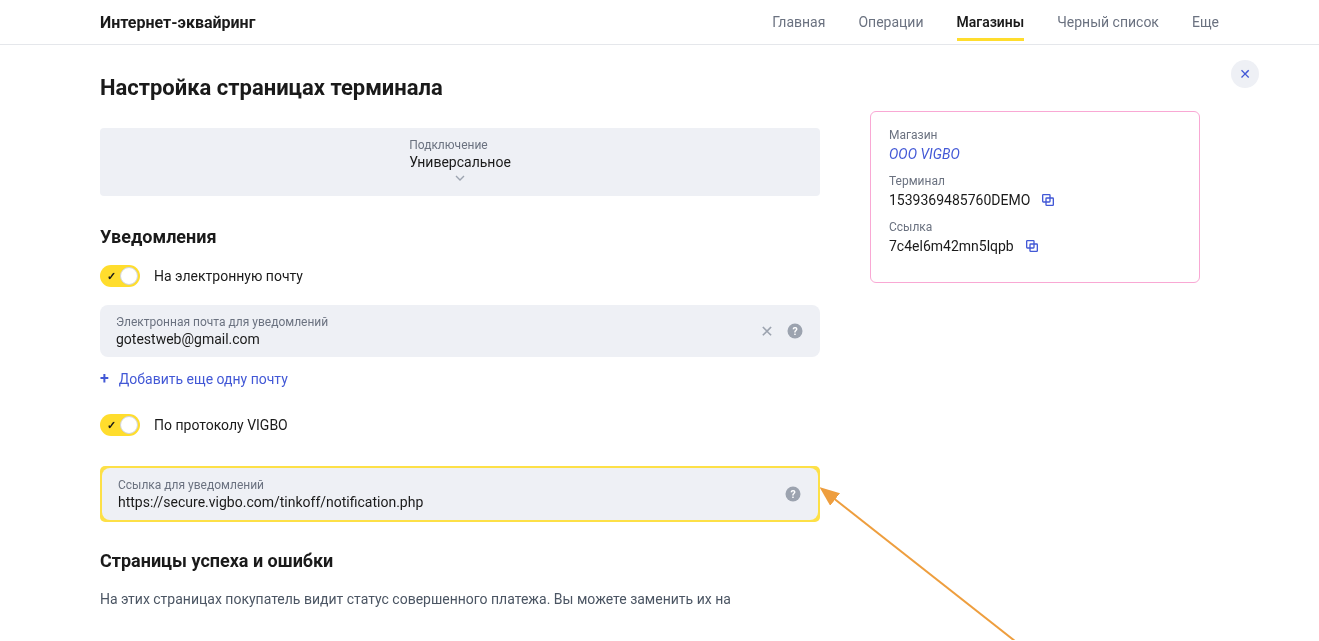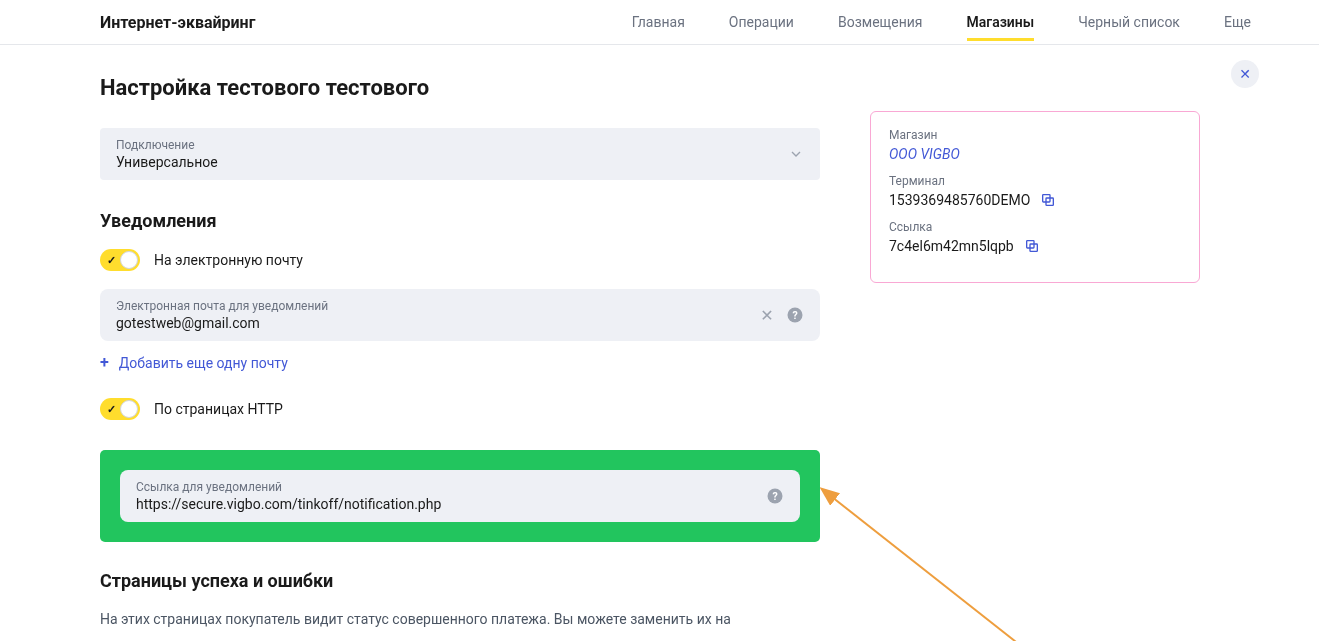--- a/index.html
+++ b/index.html
@@ -1,34 +1,34 @@
 <!DOCTYPE html>
 <html><head>
   <meta charset="utf-8">
   <style>
     * { margin: 0; padding: 0; box-sizing: border-box; }
     body { font-family: -apple-system, BlinkMacSystemFont, 'Segoe UI', Roboto, Arial, sans-serif; background: #fff; color: #1a1a1a; }
 
     
     .header { display: flex; align-items: center; padding: 4px 40px; height: 45px; border-bottom: 1px solid #e5e7eb; }
     .header-title { font-size: 16px; font-weight: 700; margin-left: 60px; margin-right: auto; }
-    .nav { display: flex; gap: 44px; margin-right: 28px; align-items: flex-start; height: 100%; }
+    .nav { display: flex; gap: 33px; margin-right: 60px; align-items: flex-start; height: 100%; }
     .nav-item { font-size: 14px; color: #6b7280; cursor: pointer; height: 100%; display: flex; align-items: center; position: relative; }
     .nav-item.active { color: #1a1a1a; font-weight: 600; }
     .nav-item.active::after { content: ''; position: absolute; bottom: -1px; left: 0; right: 0; height: 3px; background: #ffdd2d; }
 
     
     .container { display: flex; padding: 30px 100px; gap: 50px; position: relative; }
     .main-col { flex: 1; max-width: 720px; }
     .side-col { width: 330px; }
 
     .page-title { font-size: 22px; font-weight: 700; margin-bottom: 28px; }
 
     
-    .dropdown-field { background: #eef0f5; border-radius: 4px; padding: 10px 16px; display: flex; align-items: center; margin-bottom: 30px; cursor: pointer; }
+    .dropdown-field { background: #eef0f5; border-radius: 4px; padding: 10px 16px; display: flex; align-items: center; margin-bottom: 30px; cursor: pointer; flex-direction: column; }
     .dropdown-content { flex: 1; }
     .dropdown-label { font-size: 12px; color: #6b7280; margin-bottom: 2px; }
     .dropdown-value { font-size: 14px; color: #1a1a1a; }
     .chevron-down { width: 16px; height: 16px; color: #9ca3af; }
 
     
     .section-title { font-size: 18px; font-weight: 700; margin-bottom: 18px; }
 
     
     .toggle-row { display: flex; align-items: center; gap: 14px; margin-bottom: 18px; }
@@ -39,21 +39,21 @@
 
     
     .text-field { background: #eef0f5; border-radius: 8px; padding: 10px 16px; display: flex; align-items: center; margin-bottom: 12px; }
     .text-field-content { flex: 1; }
     .text-field-label { font-size: 12px; color: #6b7280; margin-bottom: 2px; }
     .text-field-value { font-size: 14px; color: #1a1a1a; }
     .text-field-icons { display: flex; gap: 10px; align-items: center; color: #9ca3af; }
     .icon-btn { width: 18px; height: 18px; cursor: pointer; display: flex; align-items: center; justify-content: center; }
 
     
-    .highlighted-frame { padding: 20px; background: #22c55e; border-radius: 5px; margin-top: 30px; margin-bottom: 28px; }
+    .highlighted-frame { padding: 2px; background: #fde047; border-radius: 5px; margin-top: 30px; margin-bottom: 28px; }
     .highlighted-frame .text-field { margin-bottom: 0; }
 
     
     .add-link { display: flex; align-items: center; gap: 10px; font-size: 14px; color: #4258d6; cursor: pointer; margin-bottom: 26px; }
     .plus-icon { font-size: 16px; font-weight: 600; }
 
     
     .desc { font-size: 14px; color: #4b5563; line-height: 1.5; }
 
     
@@ -71,35 +71,34 @@
     .arrow-svg { position: absolute; left: 820px; top: 440px; pointer-events: none; }
   </style>
 </head>
 <body>
 
 <div class="header">
   <div class="header-title">Интернет-эквайринг</div>
   <div class="nav">
     <div class="nav-item">Главная</div>
     <div class="nav-item">Операции</div>
-    <div class="nav-item">Возмещения</div>
     <div class="nav-item active">Магазины</div>
     <div class="nav-item">Черный список</div>
     <div class="nav-item">Еще</div>
   </div>
 </div>
 
 <div class="container">
 
   <div class="close-btn">
     <span>✕</span>
   </div>
 
   <div class="main-col">
-    <h1 class="page-title">Настройка тестового тестового</h1>
+    <h1 class="page-title">Настройка страницах терминала</h1>
 
     <div class="dropdown-field">
       <div class="dropdown-content">
         <div class="dropdown-label">Подключение</div>
         <div class="dropdown-value">Универсальное</div>
       </div>
       <svg class="chevron-down" viewBox="0 0 24 24" fill="none" stroke="currentColor" stroke-width="2">
           <polyline points="6 9 12 15 18 9"></polyline>
         </svg>
     </div>
@@ -133,21 +132,21 @@
     <div class="add-link">
       <span class="plus-icon">+</span>
       <span>Добавить еще одну почту</span>
     </div>
 
     <div class="toggle-row">
       <div class="toggle">
         <span class="toggle-check">✓</span>
         <span class="toggle-knob"></span>
       </div>
-      <span class="toggle-label">По страницах HTTP</span>
+      <span class="toggle-label">По протоколу VIGBO</span>
     </div>
 
     <div class="highlighted-frame">
       <div class="text-field">
         <div class="text-field-content">
           <div class="text-field-label">Ссылка для уведомлений</div>
           <div class="text-field-value">https://secure.vigbo.com/tinkoff/notification.php</div>
         </div>
         <div class="text-field-icons">
           <span class="icon-btn">

